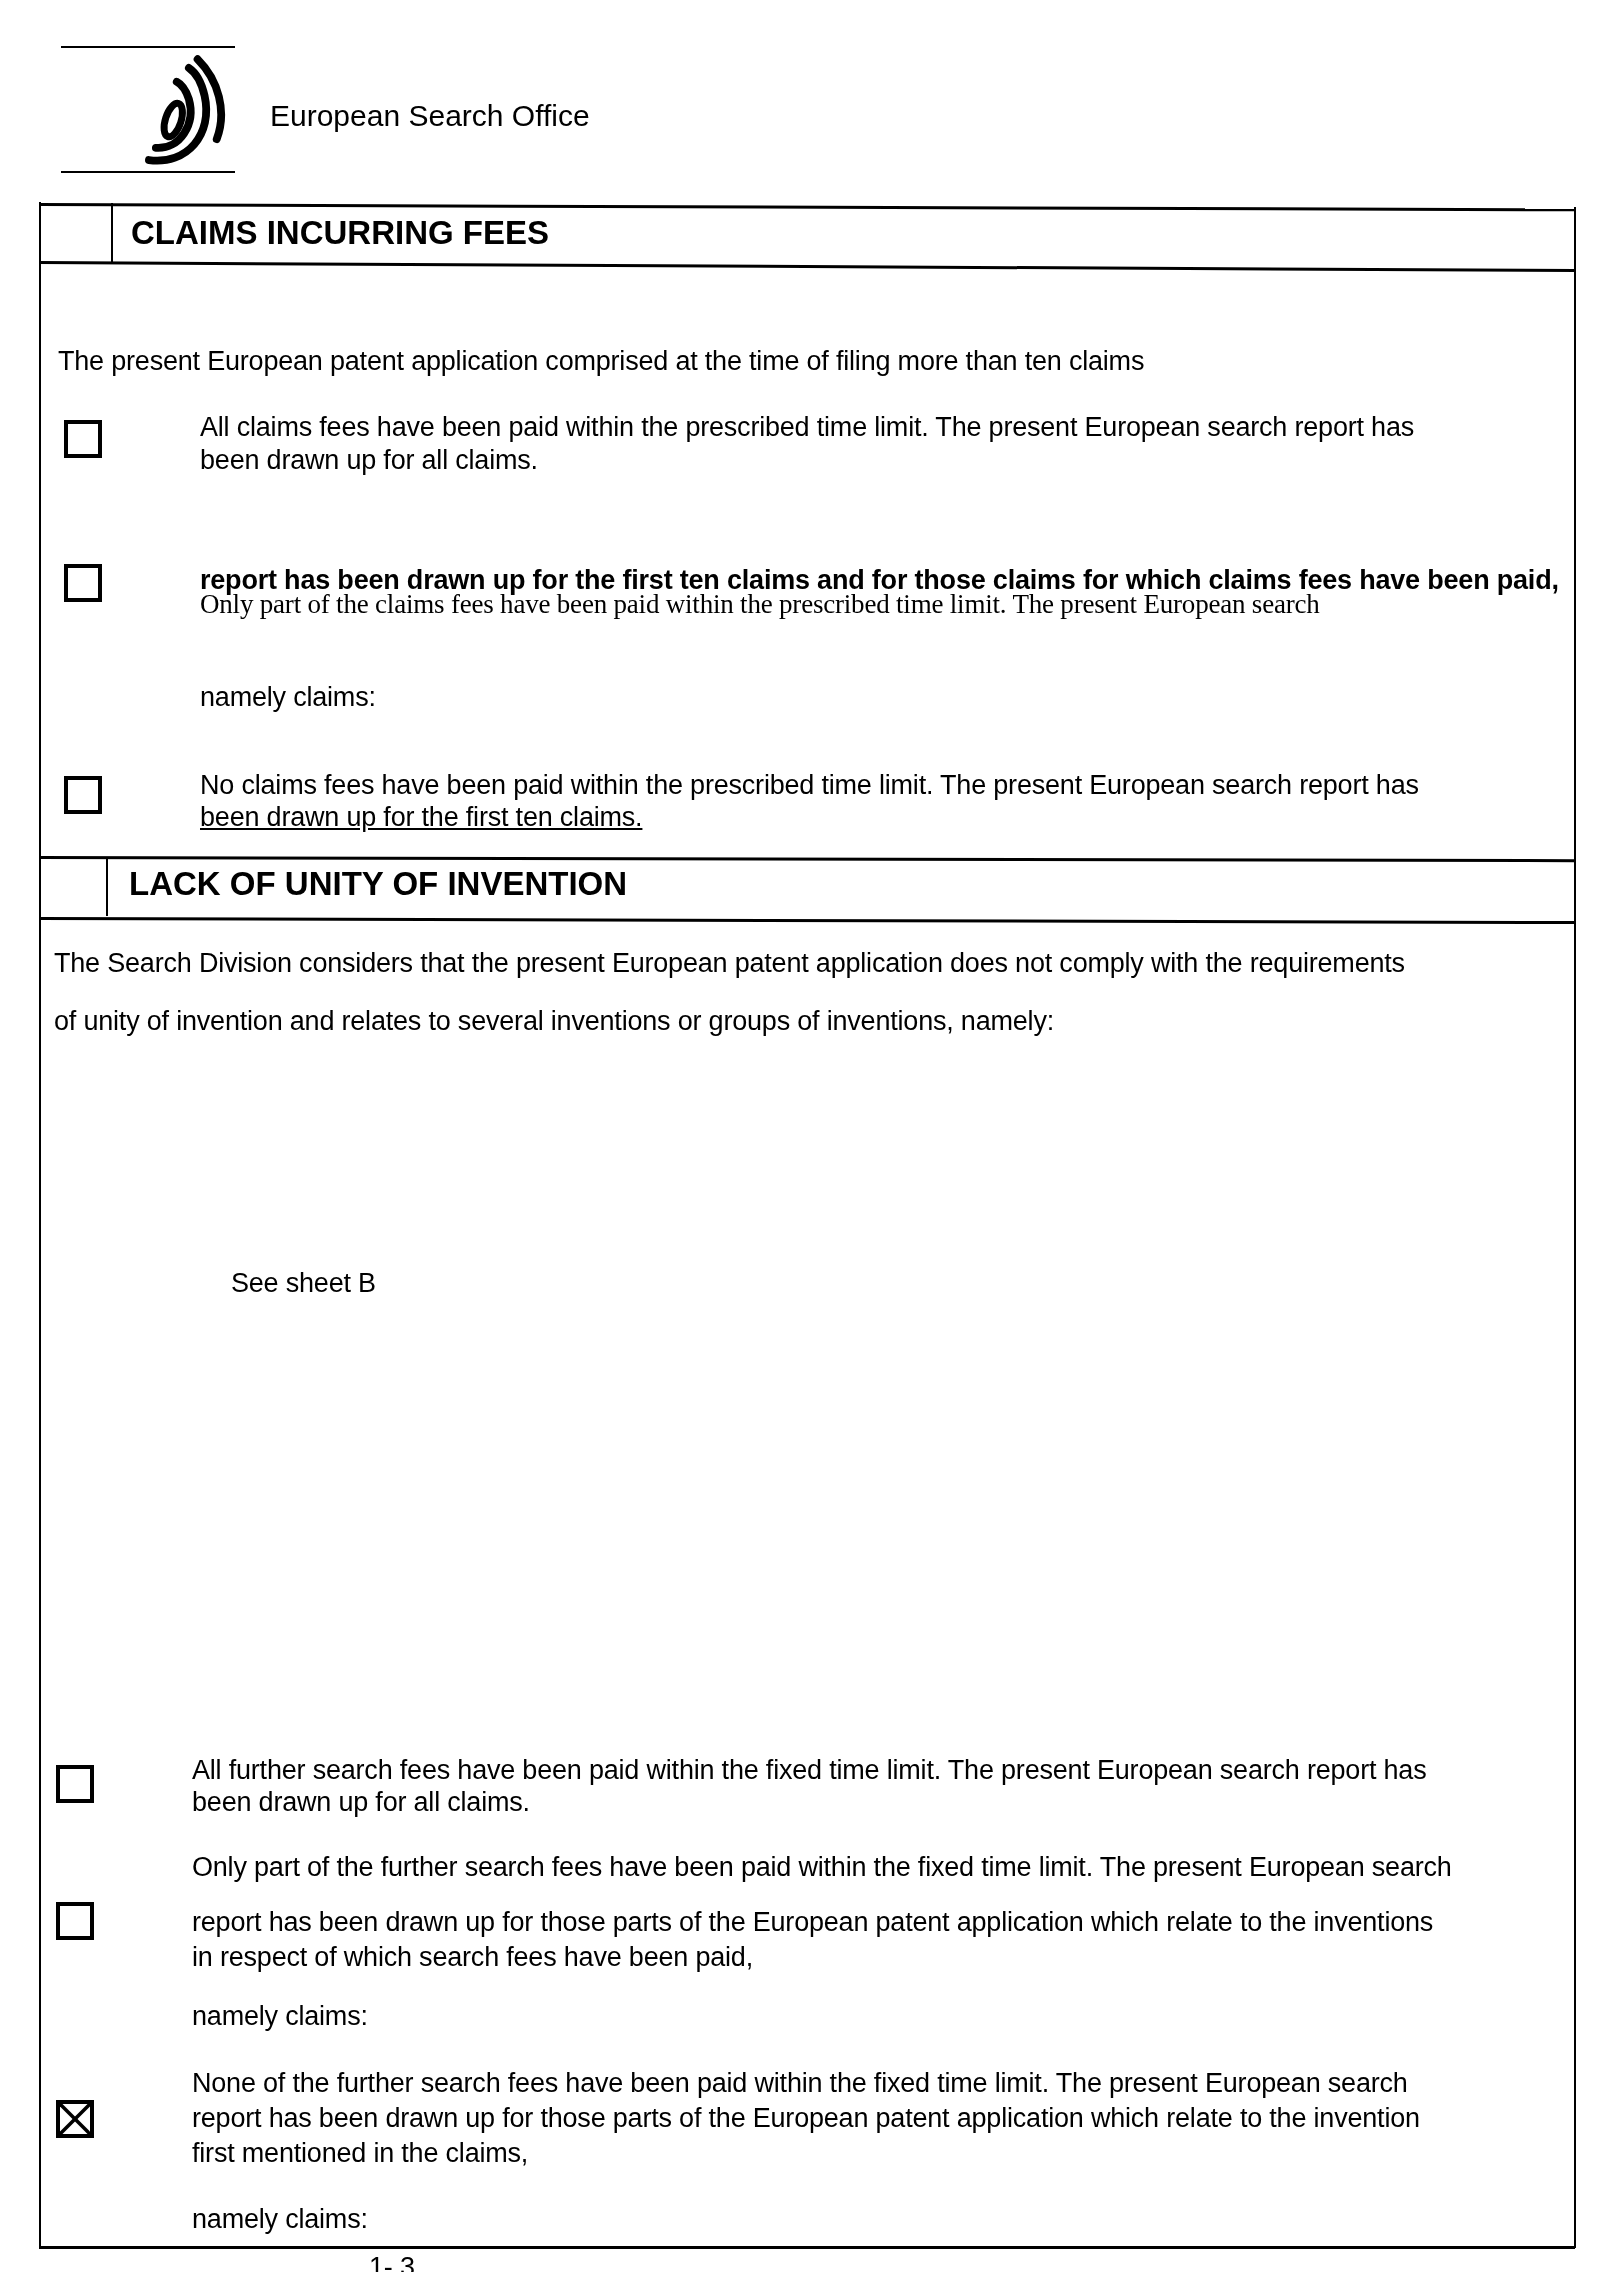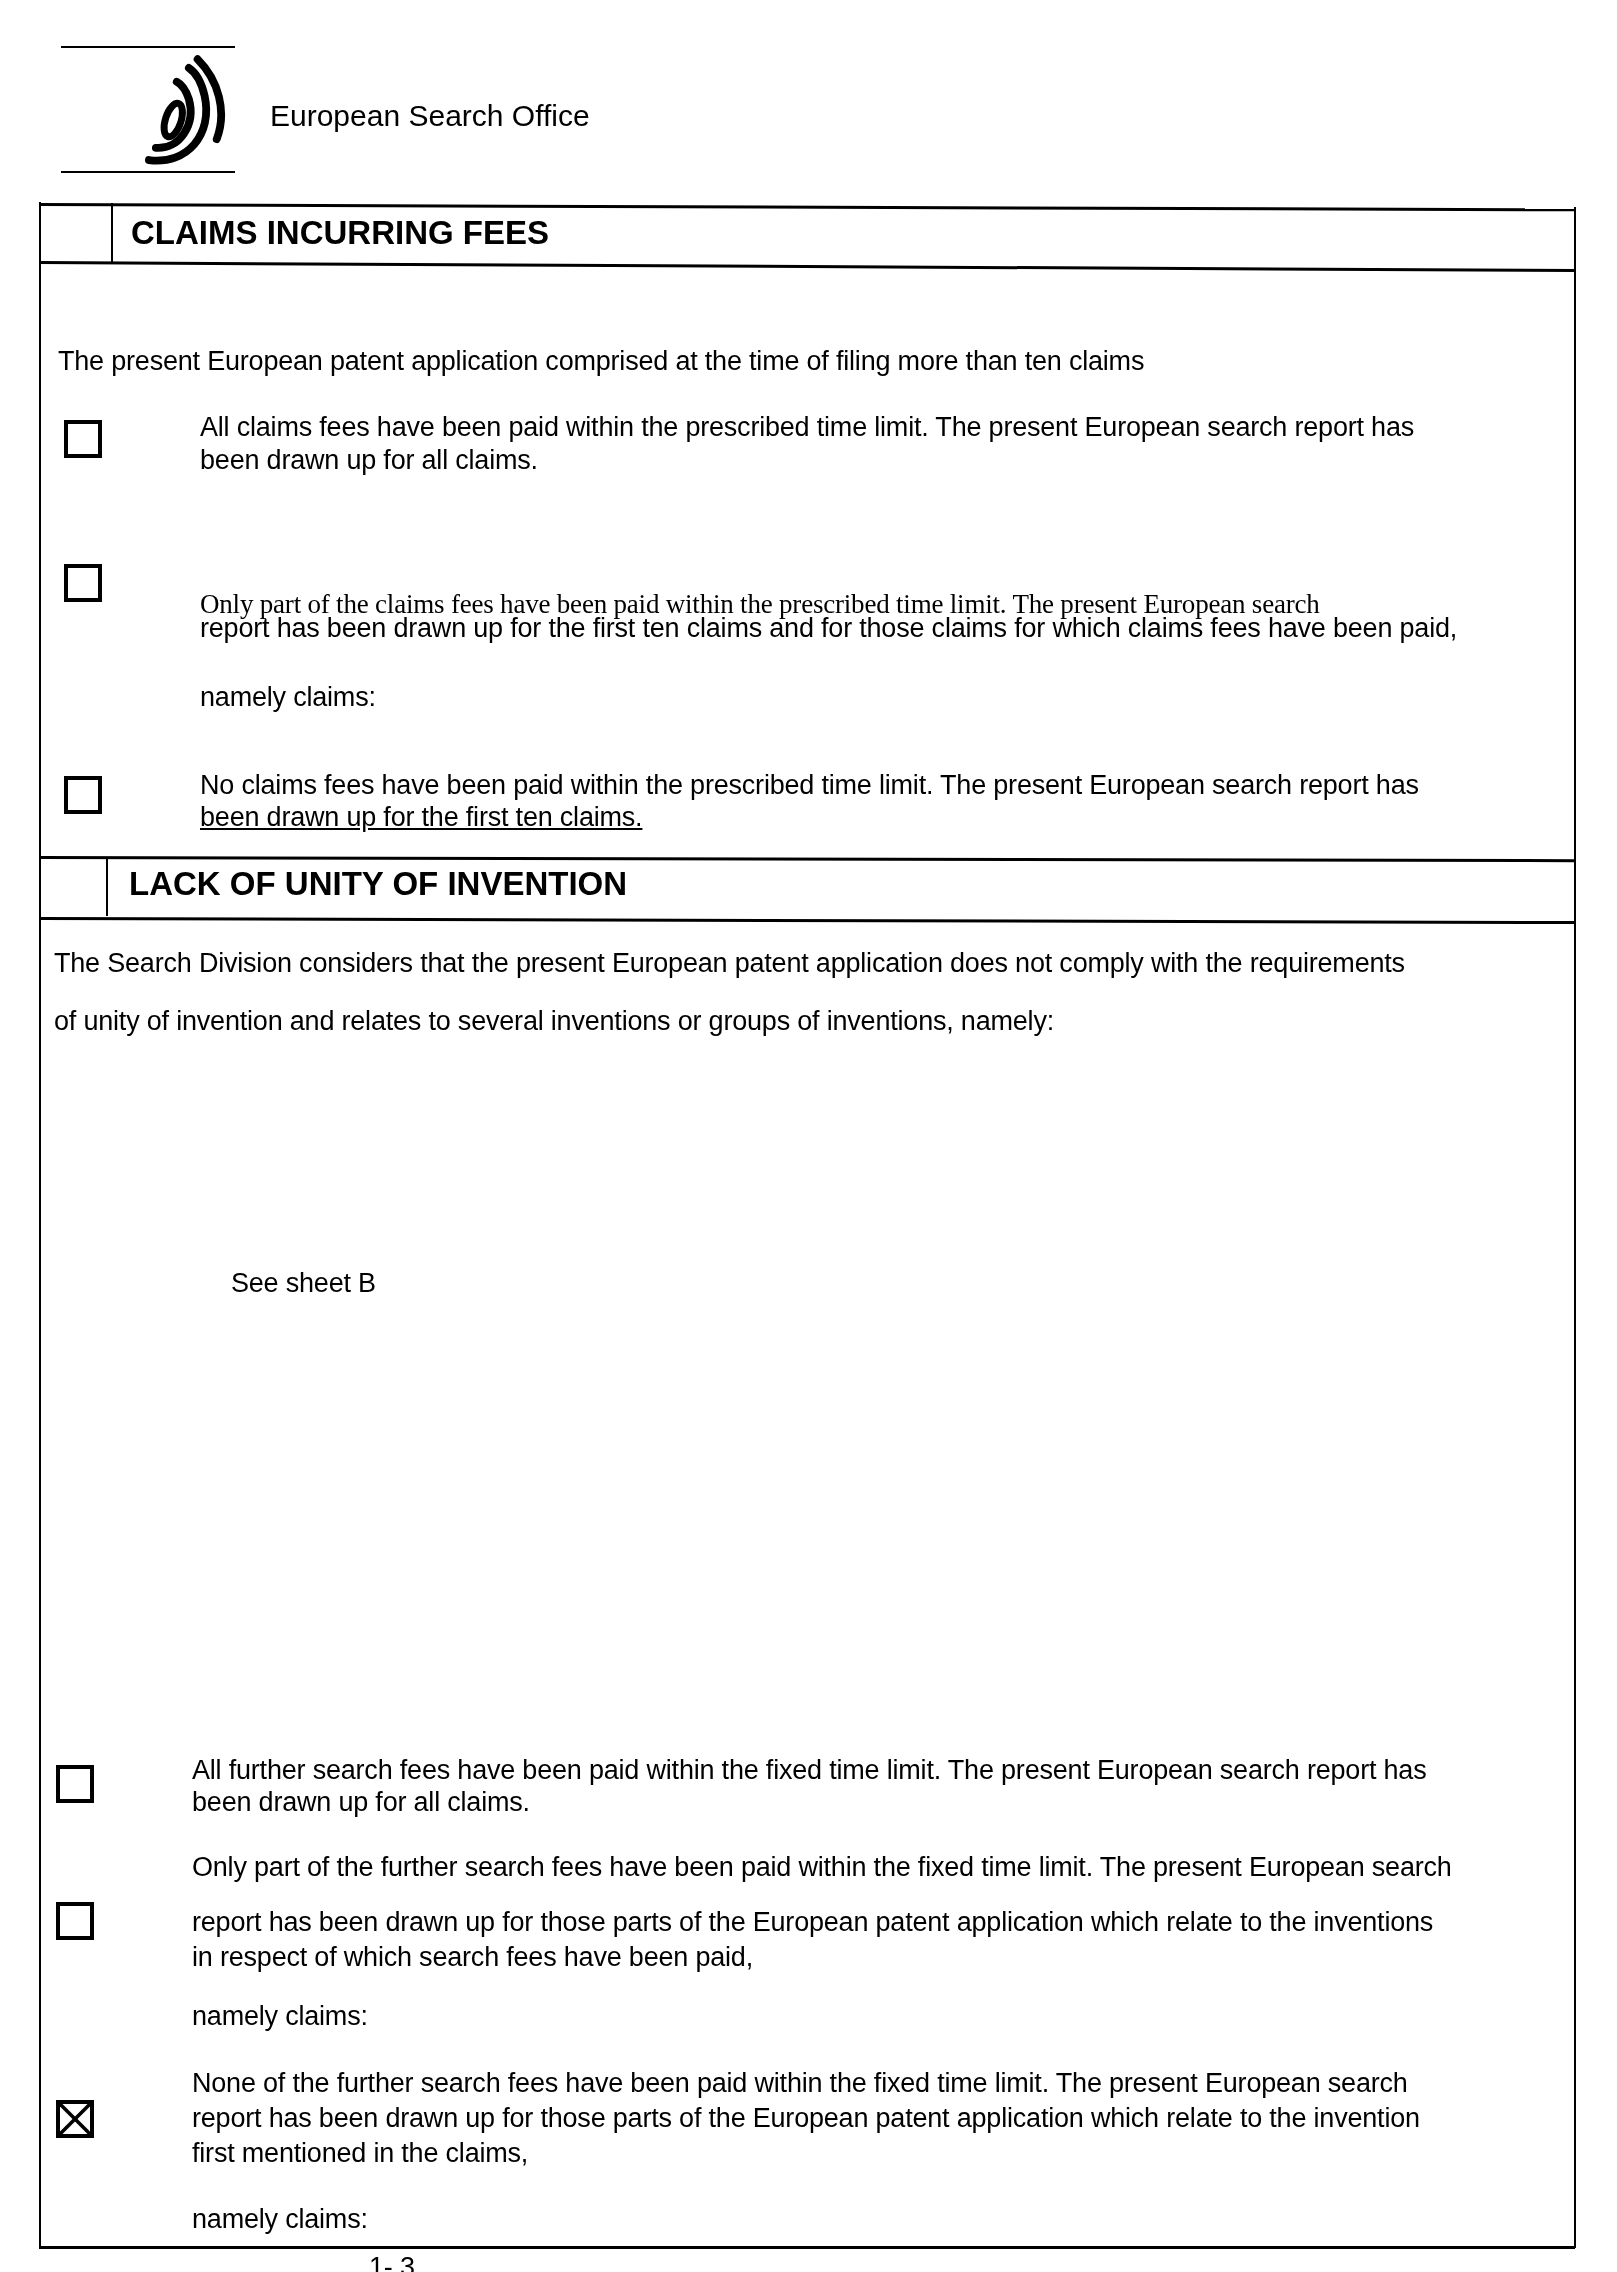--- a/index.html
+++ b/index.html
@@ -54,21 +54,21 @@
 
   <div>
     <div class="cb" style="left:64px; top:420px;" aria-checked="false"></div>
     <div class="txt" style="left:200px; top:411px;">All claims fees have been paid within the prescribed time limit. The present European search report has</div>
     <div class="txt" style="left:200px; top:444px;">been drawn up for all claims.</div>
   </div>
 
   <div>
     <div class="cb" style="left:64px; top:564px;" aria-checked="false"></div>
     <div class="txt" style="left:200px; top:588px;font-family:Liberation Serif, serif;">Only part of the claims fees have been paid within the prescribed time limit. The present European search</div>
-    <div class="txt" style="left:200px; top:612px;">report has been drawn up for the first ten claims and for those claims for which claims fees have been paid,</div>
+    <div class="txt" style="left:200px; top:564px;font-weight:bold;">report has been drawn up for the first ten claims and for those claims for which claims fees have been paid,</div>
     <div class="txt" style="left:200px; top:681px;">namely claims:</div>
     <div class="txt" style="left:410px; top:681px;"></div>
   </div>
 
   <div>
     <div class="cb" style="left:64px; top:776px;" aria-checked="false"></div>
     <div class="txt" style="left:200px; top:769px;">No claims fees have been paid within the prescribed time limit. The present European search report has</div>
     <div class="txt" style="left:200px; top:801px;text-decoration:underline;">been drawn up for the first ten claims.</div>
   </div>
 </section>

